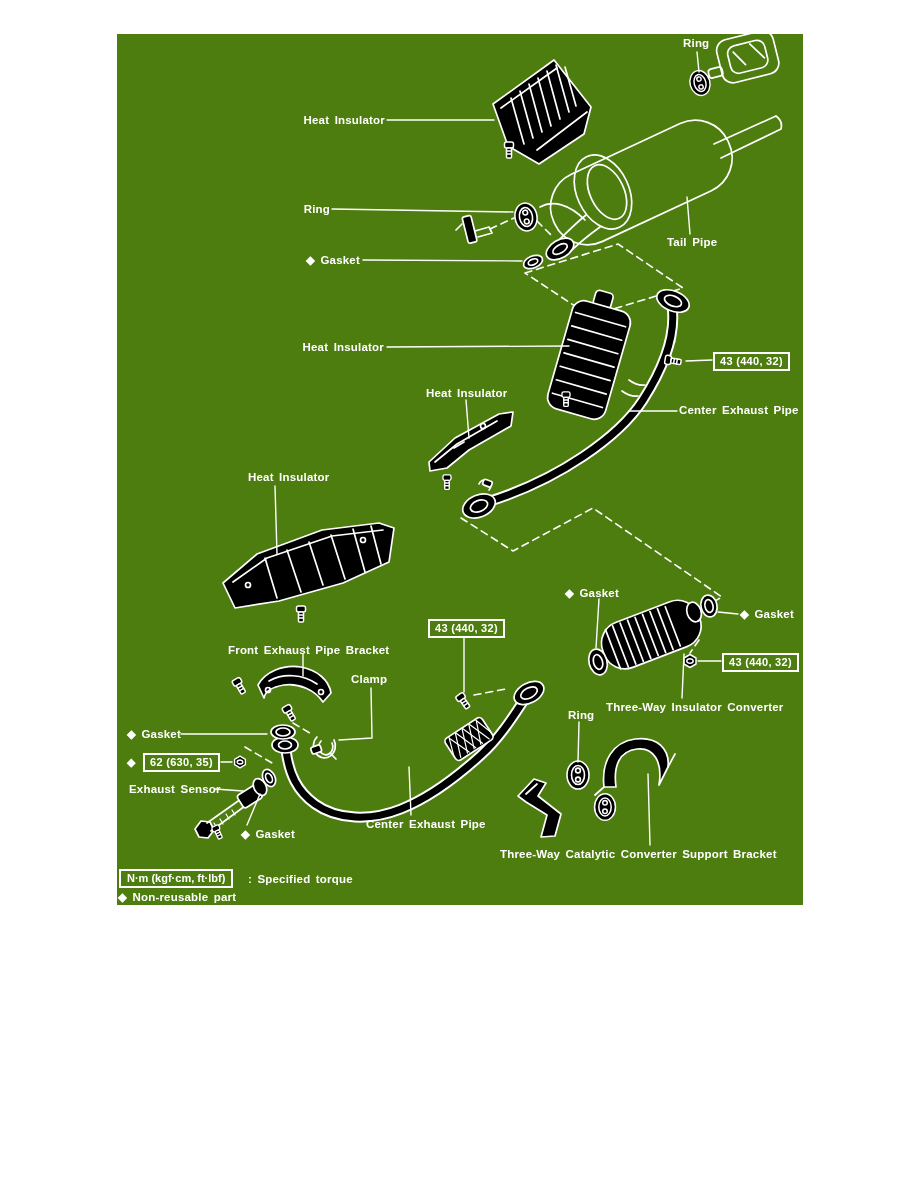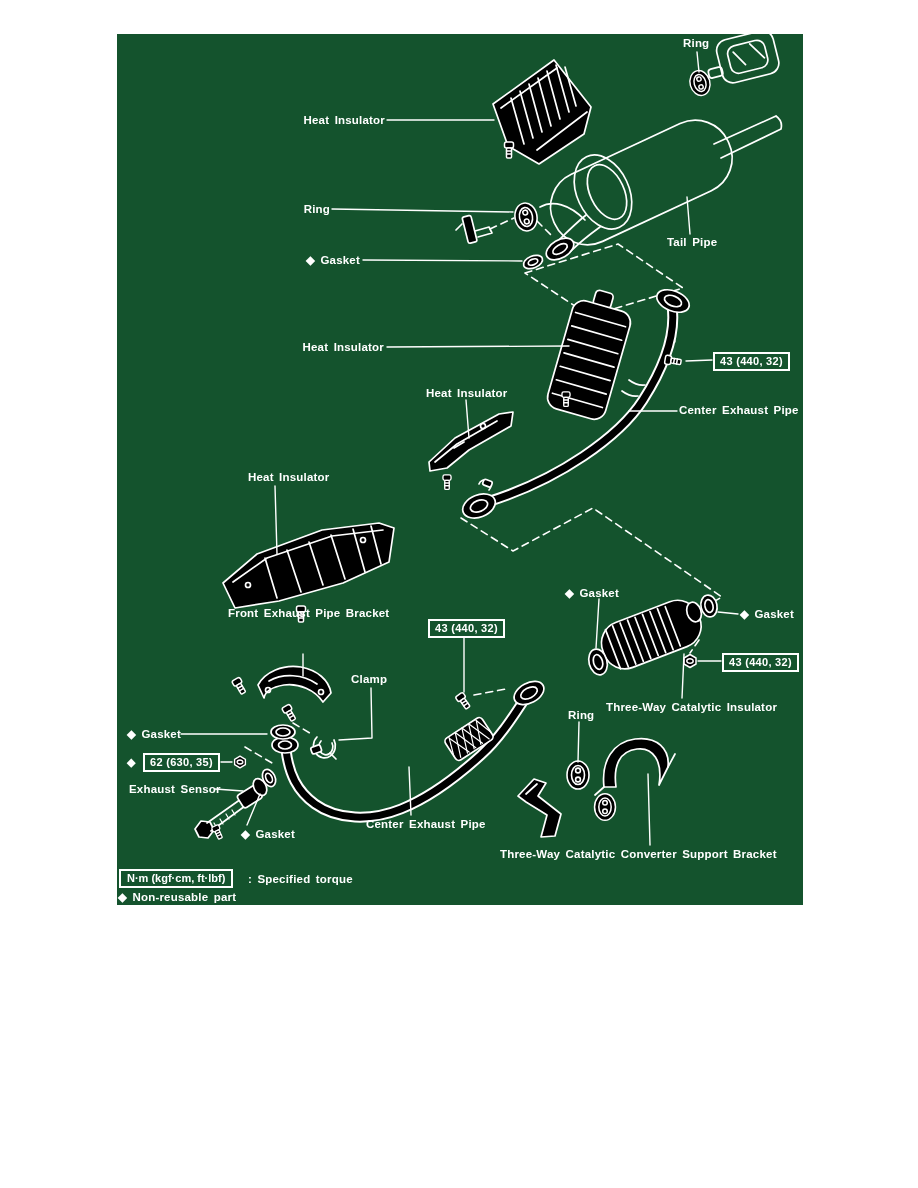--- a/index.html
+++ b/index.html
@@ -2,21 +2,21 @@
 <html><head>
 <meta charset="utf-8">
 <style>
   html,body{margin:0;padding:0;}
   body{
     width:918px;height:1188px;background:#fff;position:relative;
     font-family:"Liberation Sans",sans-serif;
   }
   .panel{
     position:absolute;left:117px;top:34px;width:686px;height:871px;
-    background:#14532d;overflow:hidden;
+    background:#4d7c0f;overflow:hidden;
   }
   .panel svg{position:absolute;left:0;top:0;}
   .lbl{
     position:absolute;color:#fff;white-space:nowrap;
     font-weight:bold;font-size:11.5px;line-height:1.1;
     letter-spacing:.2px;word-spacing:2px;
   }
   .torque-box{
     position:absolute;color:#fff;white-space:nowrap;
     border:2px solid #fff;padding:1px 5px 2px 5px;
@@ -252,25 +252,25 @@
   <div class="lbl" style="right:473px;top:169px">Ring</div>
   <div class="lbl" style="right:443px;top:220px">◆ Gasket</div>
   <div class="lbl" style="left:550px;top:202px">Tail Pipe</div>
   <div class="lbl" style="right:419px;top:307px">Heat Insulator</div>
   <div class="torque-box" style="left:596px;top:318px">43 (440, 32)</div>
   <div class="lbl" style="left:309px;top:353px">Heat Insulator</div>
   <div class="lbl" style="left:562px;top:370px">Center Exhaust Pipe</div>
   <div class="lbl" style="left:131px;top:437px">Heat Insulator</div>
   <div class="lbl" style="left:448px;top:553px">◆ Gasket</div>
   <div class="lbl" style="left:623px;top:574px">◆ Gasket</div>
-  <div class="lbl" style="left:111px;top:573px">Front Exhaust Pipe Bracket</div>
+  <div class="lbl" style="left:111px;top:610px">Front Exhaust Pipe Bracket</div>
   <div class="torque-box" style="left:311px;top:585px">43 (440, 32)</div>
   <div class="lbl" style="left:234px;top:639px">Clamp</div>
   <div class="torque-box" style="left:605px;top:619px">43 (440, 32)</div>
-  <div class="lbl" style="left:489px;top:667px">Three-Way Catalytic Insulator</div>
+  <div class="lbl" style="left:489px;top:667px">Three-Way Insulator Converter</div>
   <div class="lbl" style="left:451px;top:675px">Ring</div>
   <div class="lbl" style="left:10px;top:694px">◆ Gasket</div>
   <div class="diamond" style="left:10px;top:722px">◆</div>
   <div class="torque-box" style="left:26px;top:719px">62 (630, 35)</div>
   <div class="lbl" style="left:12px;top:749px">Exhaust Sensor</div>
   <div class="lbl" style="left:124px;top:794px">◆ Gasket</div>
   <div class="lbl" style="left:249px;top:784px">Center Exhaust Pipe</div>
   <div class="lbl" style="left:383px;top:814px">Three-Way Catalytic Converter Support Bracket</div>
 
   <div class="legend-unit-box" style="left:2px;top:835px">N·m (kgf·cm, ft·lbf)</div>

